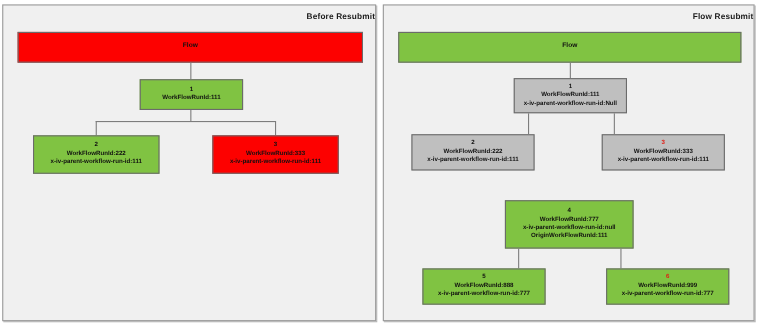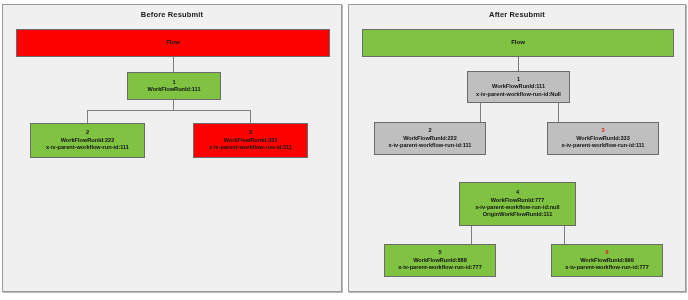--- a/index.html
+++ b/index.html
@@ -24,21 +24,21 @@
     background: #f0f0f0;
     border: 1px solid #9a9a9a;
     box-shadow: 1px 1px 0 0 #b8b8b8;
     box-sizing: border-box;
   }
   .panel-title {
     position: absolute;
     top: 5px;
     left: 0;
     right: 0;
-    text-align: center;
+    text-align: right;
     font-size: 7.5px;
     font-weight: bold;
     color: #1a1a1a;
     letter-spacing: 0.15px;
   }
   .node {
     position: absolute;
     box-sizing: border-box;
     border: 1px solid #6b6b6b;
     display: flex;
@@ -98,21 +98,21 @@
     </div>
 
     <div class="node red" style="left:190px; top:118px; width:115px; height:35px;">
       <span class="line idx dark-text">3</span>
       <span class="line">WorkFlowRunId:333</span>
       <span class="line">x-iv-parent-workflow-run-id:111</span>
     </div>
   </div>
 
   <div class="panel" style="left:348px; top:4px; width:338px; height:288px;">
-    <div class="panel-title">After Resubmit</div>
+    <div class="panel-title">Flow Resubmit</div>
 
     <div class="node green flow" style="left:13px; top:24px; width:312px; height:28px;">
       <span class="line">Flow</span>
     </div>
 
     <div class="connector v" style="left:169px; top:52px; height:14px;"></div>
 
     <div class="node gray" style="left:118px; top:66px; width:103px; height:32px;">
       <span class="line idx dark-text">1</span>
       <span class="line">WorkFlowRunId:111</span>

